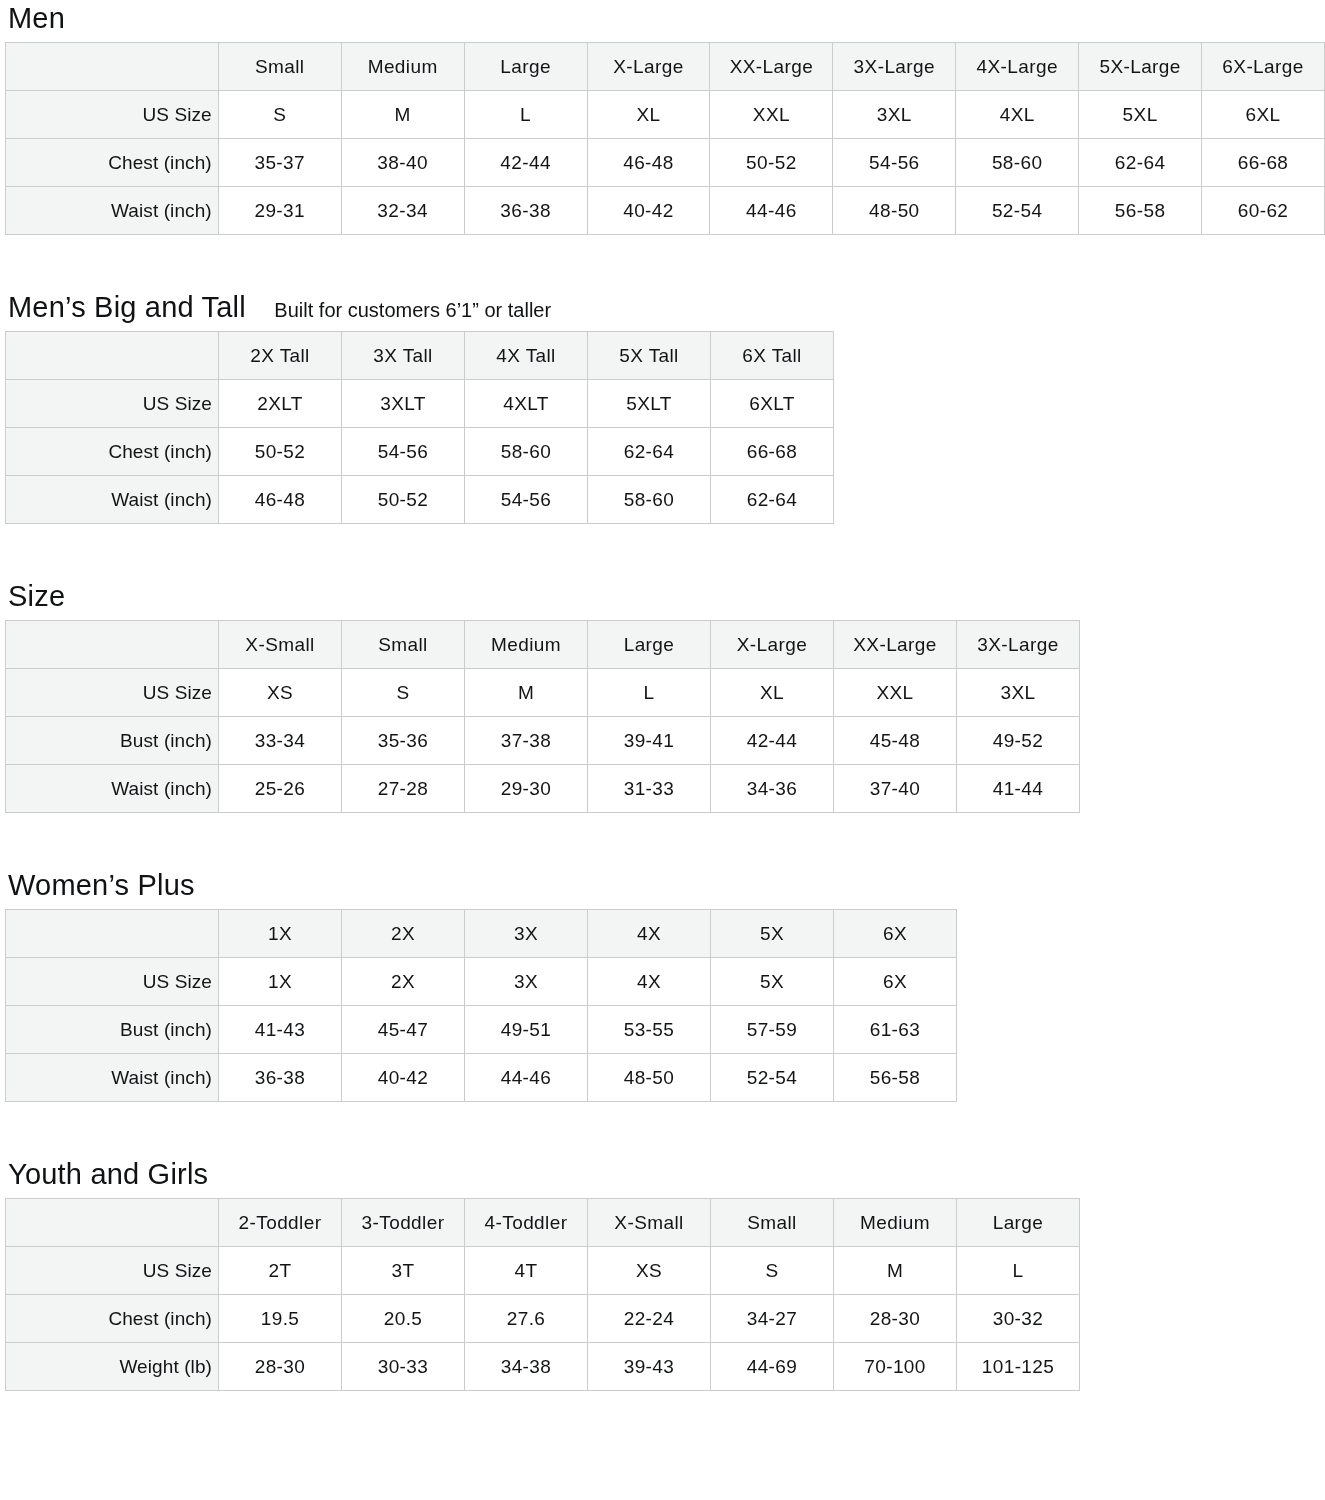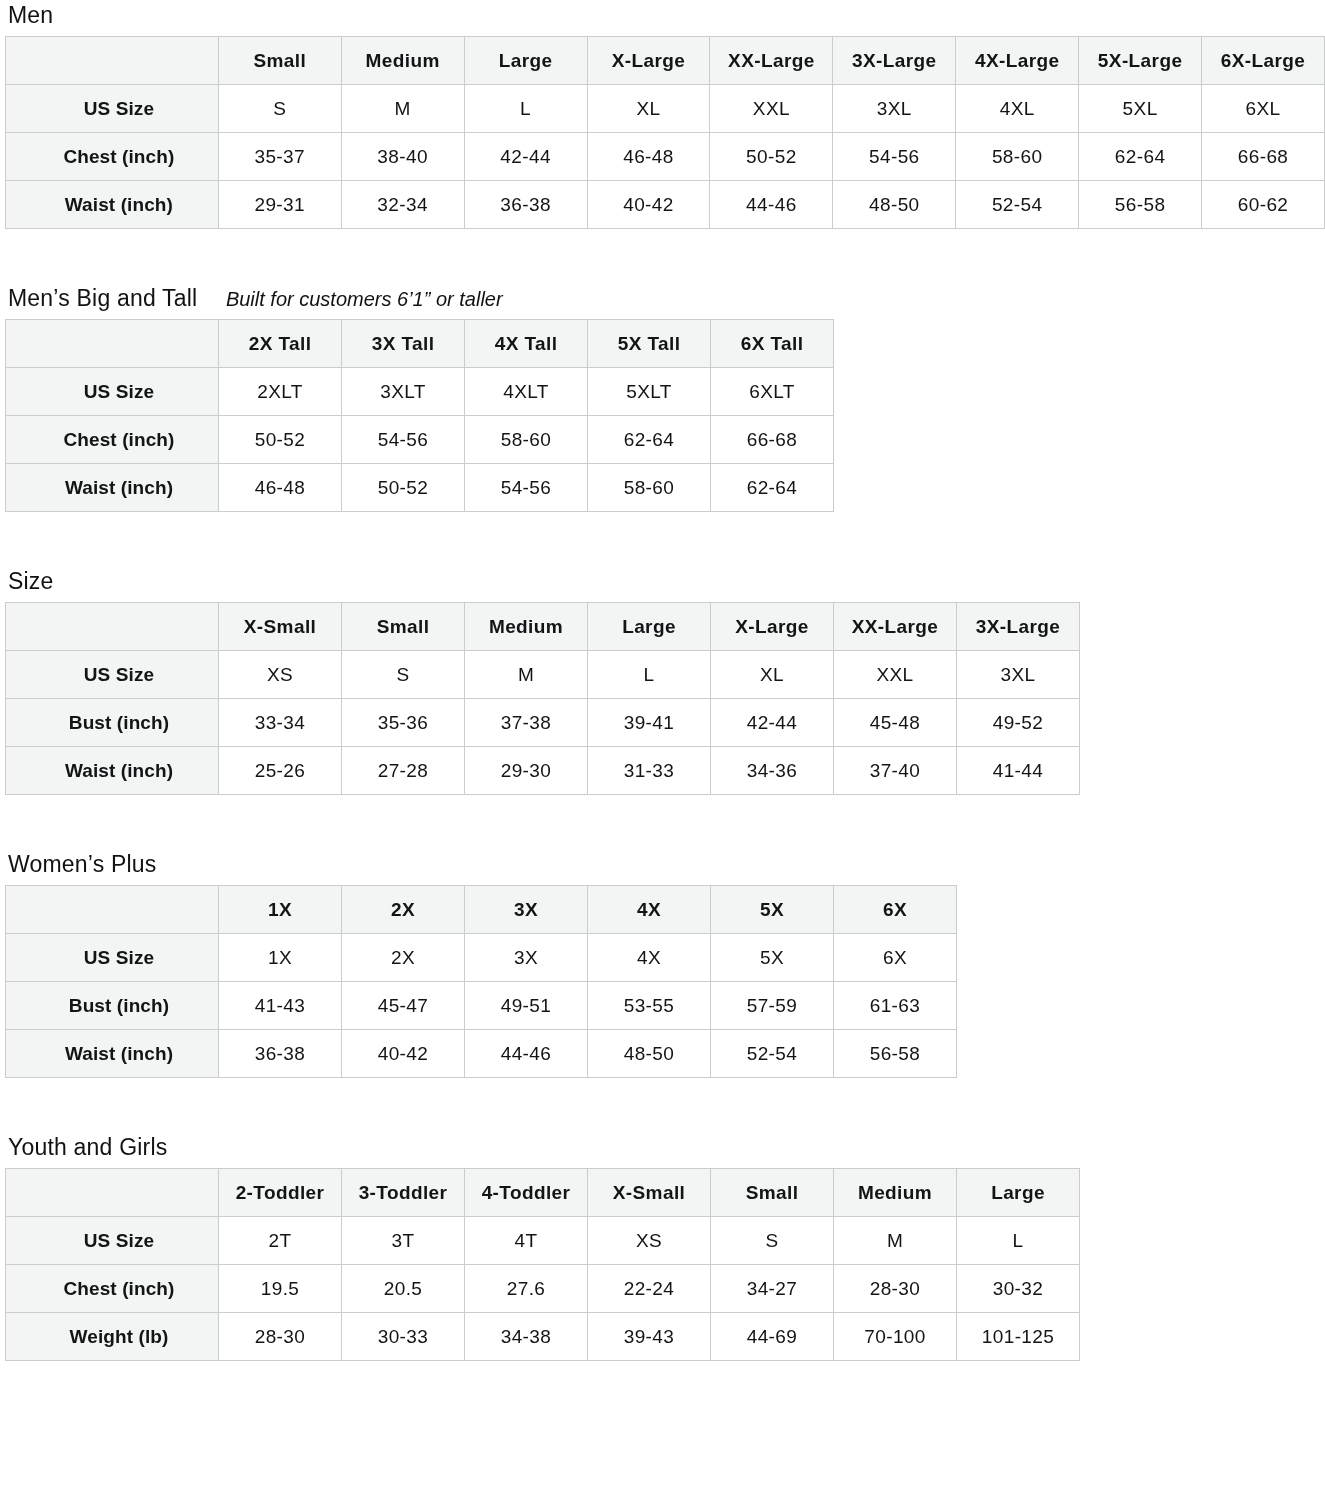--- a/index.html
+++ b/index.html
@@ -16,28 +16,27 @@
     min-height: 1500px;
     padding: 2px 0 0 5px;
     font-family: "Liberation Sans", "DejaVu Sans", sans-serif;
     color: var(--text);
   }
   .size-section { margin: 0; }
   .size-section + .size-section { margin-top: 56px; }
   .title-row { margin: 0 0 7px 3px; }
   .section-title {
     display: inline;
-    font-size: 23px;
+    font-size: 29px;
     font-weight: 400;
     color: var(--title);
     letter-spacing: 0.2px;
     margin: 0;
   }
   .section-subtitle {
-    font-style: italic;
     font-size: 20px;
     font-weight: 400;
     color: var(--title);
     margin-left: 24px;
   }
   table.size-table {
     border-collapse: collapse;
     table-layout: fixed;
     margin: 0;
   }
@@ -47,27 +46,27 @@
     border: 1px solid var(--border);
     height: 48px;
     padding: 0 6px;
     font-size: 19px;
     text-align: center;
     vertical-align: middle;
     letter-spacing: 0.4px;
   }
   table.size-table thead th {
     background: var(--head-bg);
-    font-weight: 700;
+    font-weight: 400;
   }
   table.size-table th.corner { background: var(--head-bg); }
   table.size-table th.row-label {
     background: var(--head-bg);
-    font-weight: 700;
-    text-align: center;
+    font-weight: 400;
+    text-align: right;
     padding-left: 20px;
     letter-spacing: 0.1px;
   }
   table.size-table td { background: var(--cell-bg); }
 </style>
 </head>
 <body>
 
 <section class="size-section">
   <div class="title-row">

